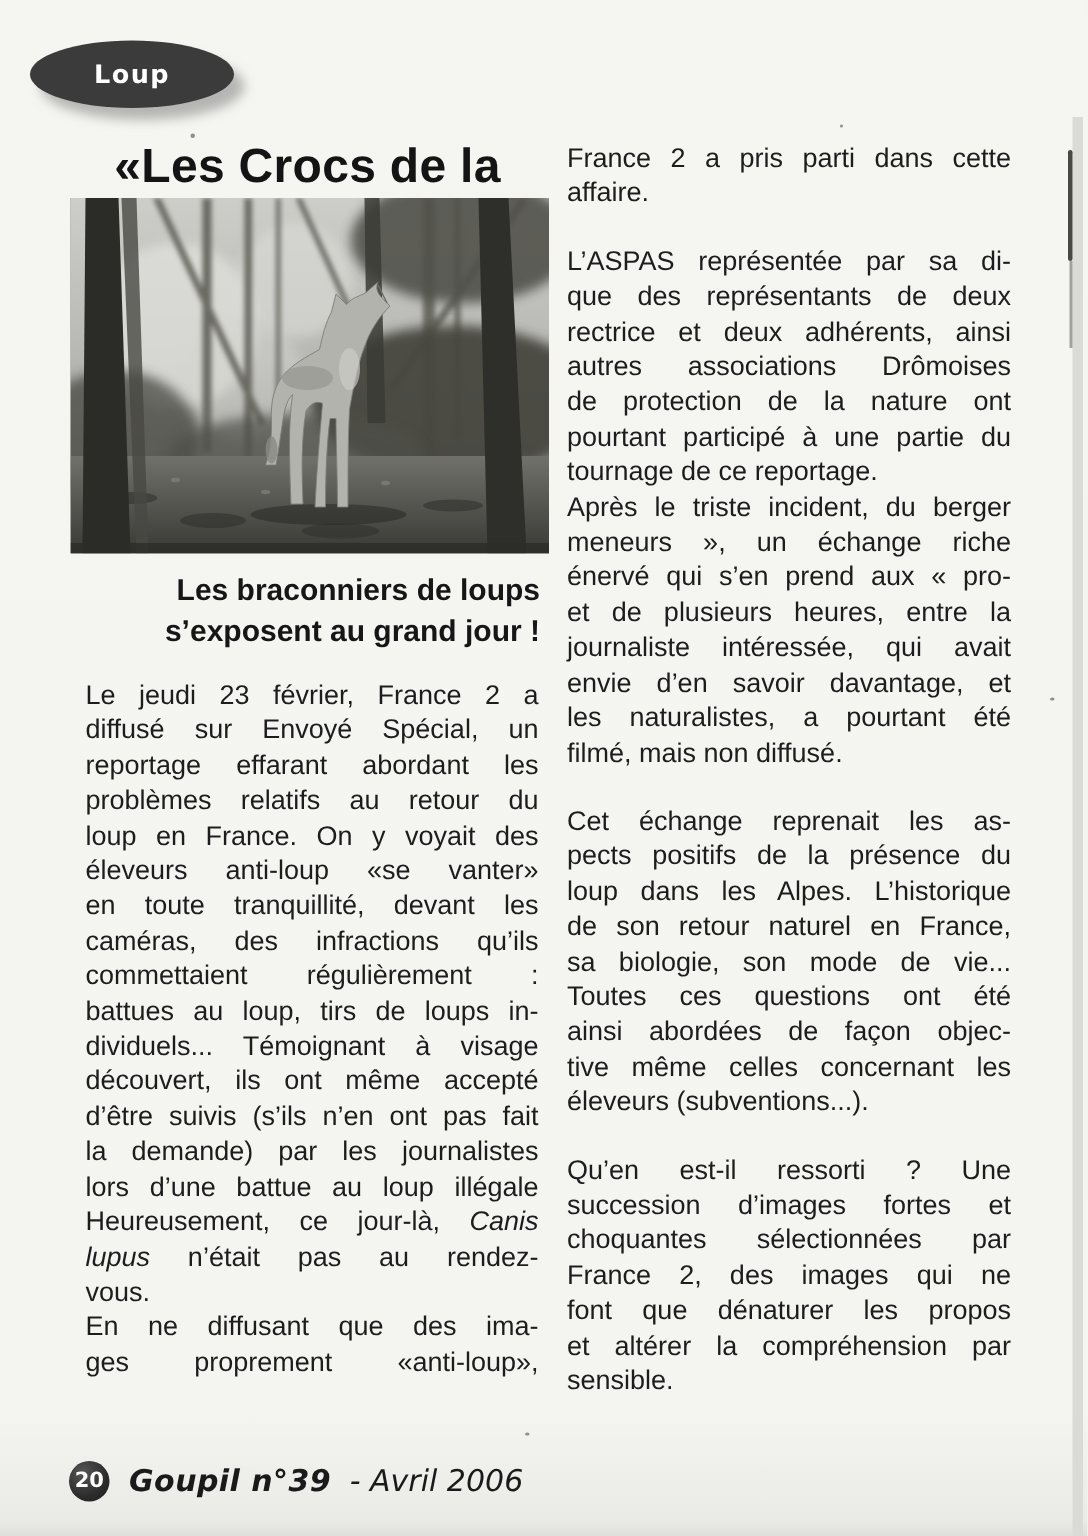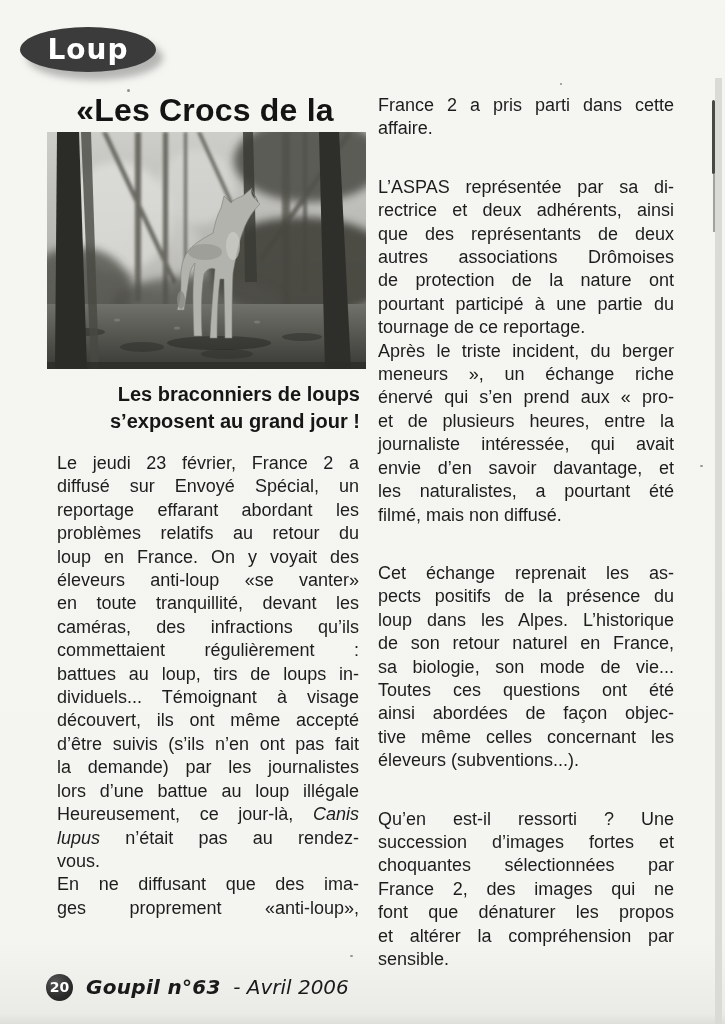--- a/index.html
+++ b/index.html
@@ -15,21 +15,21 @@
 
   
   .tab {
     position:absolute; left:20px; top:27px; width:136px; height:45px;
     background:#3b3b3b; border-radius:50%;
     box-shadow:7px 8px 7px rgba(130,130,128,0.55);
     display:flex; align-items:center; justify-content:center;
   }
   .tab-label {
     color:#ffffff; font-family:"DejaVu Sans", sans-serif;
-    font-weight:bold; font-size:28px; letter-spacing:1px;
+    font-weight:bold; font-size:17px; letter-spacing:1px;
   }
 
   
   .title {
     position:absolute; left:50px; top:92px; width:310px;
     text-align:center; font-size:32px; font-weight:bold; color:#141414;
     letter-spacing:0.2px;
   }
   .subtitle {
     position:absolute; left:50px; top:381px; width:310px;
@@ -40,21 +40,21 @@
   .photo {
     position:absolute; left:47px; top:132px; width:319px; height:237px;
     overflow:hidden; background:#888;
   }
   .photo svg { display:block; }
 
   
   .col { position:absolute; }
   .col-left  { left:57px;  top:452px; width:302px; }
   .col-right { left:378px; top:94px;  width:296px; }
-  .para.gap { margin-top:35px; }
+  .para.gap { margin-top:22px; }
   .tline {
     font-size:18px; line-height:23.4px; color:#1d1d1d;
     text-align:justify; text-align-last:justify; text-justify:inter-word;
     white-space:normal;
   }
   .tline.noj { text-align-last:left; }
   .it { font-style:italic; }
 
   
   .footer { position:absolute; left:46px; top:972px; height:30px; display:flex; align-items:center; }
@@ -187,22 +187,22 @@
         <div class="tline"><span>ges proprement «anti-loup»,</span></div>
       </div>
     </div>
   <div class="col col-right">
       <div class="para">
         <div class="tline"><span>France 2 a pris parti dans cette</span></div>
         <div class="tline noj"><span>affaire.</span></div>
       </div>
       <div class="para gap">
         <div class="tline"><span>L’ASPAS représentée par sa di-</span></div>
+        <div class="tline"><span>que des représentants de deux</span></div>
         <div class="tline"><span>rectrice et deux adhérents, ainsi</span></div>
-        <div class="tline"><span>que des représentants de deux</span></div>
         <div class="tline"><span>autres associations Drômoises</span></div>
         <div class="tline"><span>de protection de la nature ont</span></div>
         <div class="tline"><span>pourtant participé à une partie du</span></div>
         <div class="tline noj"><span>tournage de ce reportage.</span></div>
       </div>
       <div class="para">
         <div class="tline"><span>Après le triste incident, du berger</span></div>
         <div class="tline"><span>meneurs », un échange riche</span></div>
         <div class="tline"><span>énervé qui s’en prend aux « pro-</span></div>
         <div class="tline"><span>et de plusieurs heures, entre la</span></div>
@@ -229,21 +229,21 @@
         <div class="tline"><span>France 2, des images qui ne</span></div>
         <div class="tline"><span>font que dénaturer les propos</span></div>
         <div class="tline"><span>et altérer la compréhension par</span></div>
         <div class="tline noj"><span>sensible.</span></div>
       </div>
     </div>
 
   <div class="footer">
     <div class="page-badge">20</div>
     <div class="journal">
-      <span class="issue">Goupil n°63</span>
+      <span class="issue">Goupil n°39</span>
       <span class="date">- Avril 2006</span>
     </div>
   </div>
 
   <div class="edge-band"></div>
   <div class="edge-mark"></div>
   <div class="edge-mark2"></div>
   <div class="speck" style="left:127px;top:89px;width:3px;height:3px;"></div>
   <div class="speck" style="left:560px;top:83px;width:2px;height:2px;"></div>
   <div class="speck" style="left:700px;top:465px;width:3px;height:2px;"></div>

